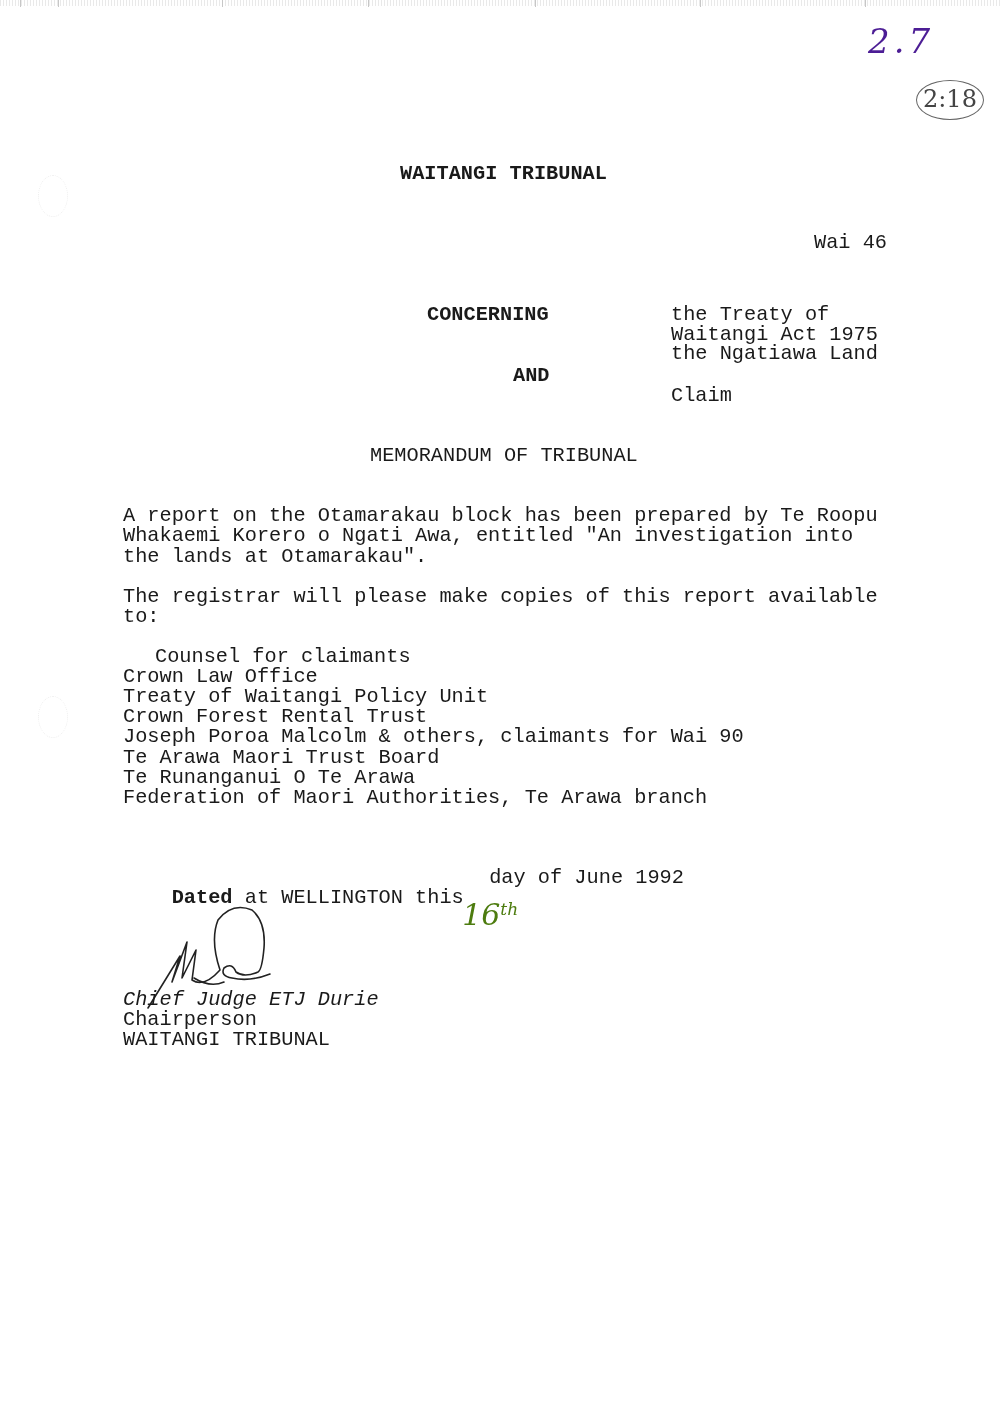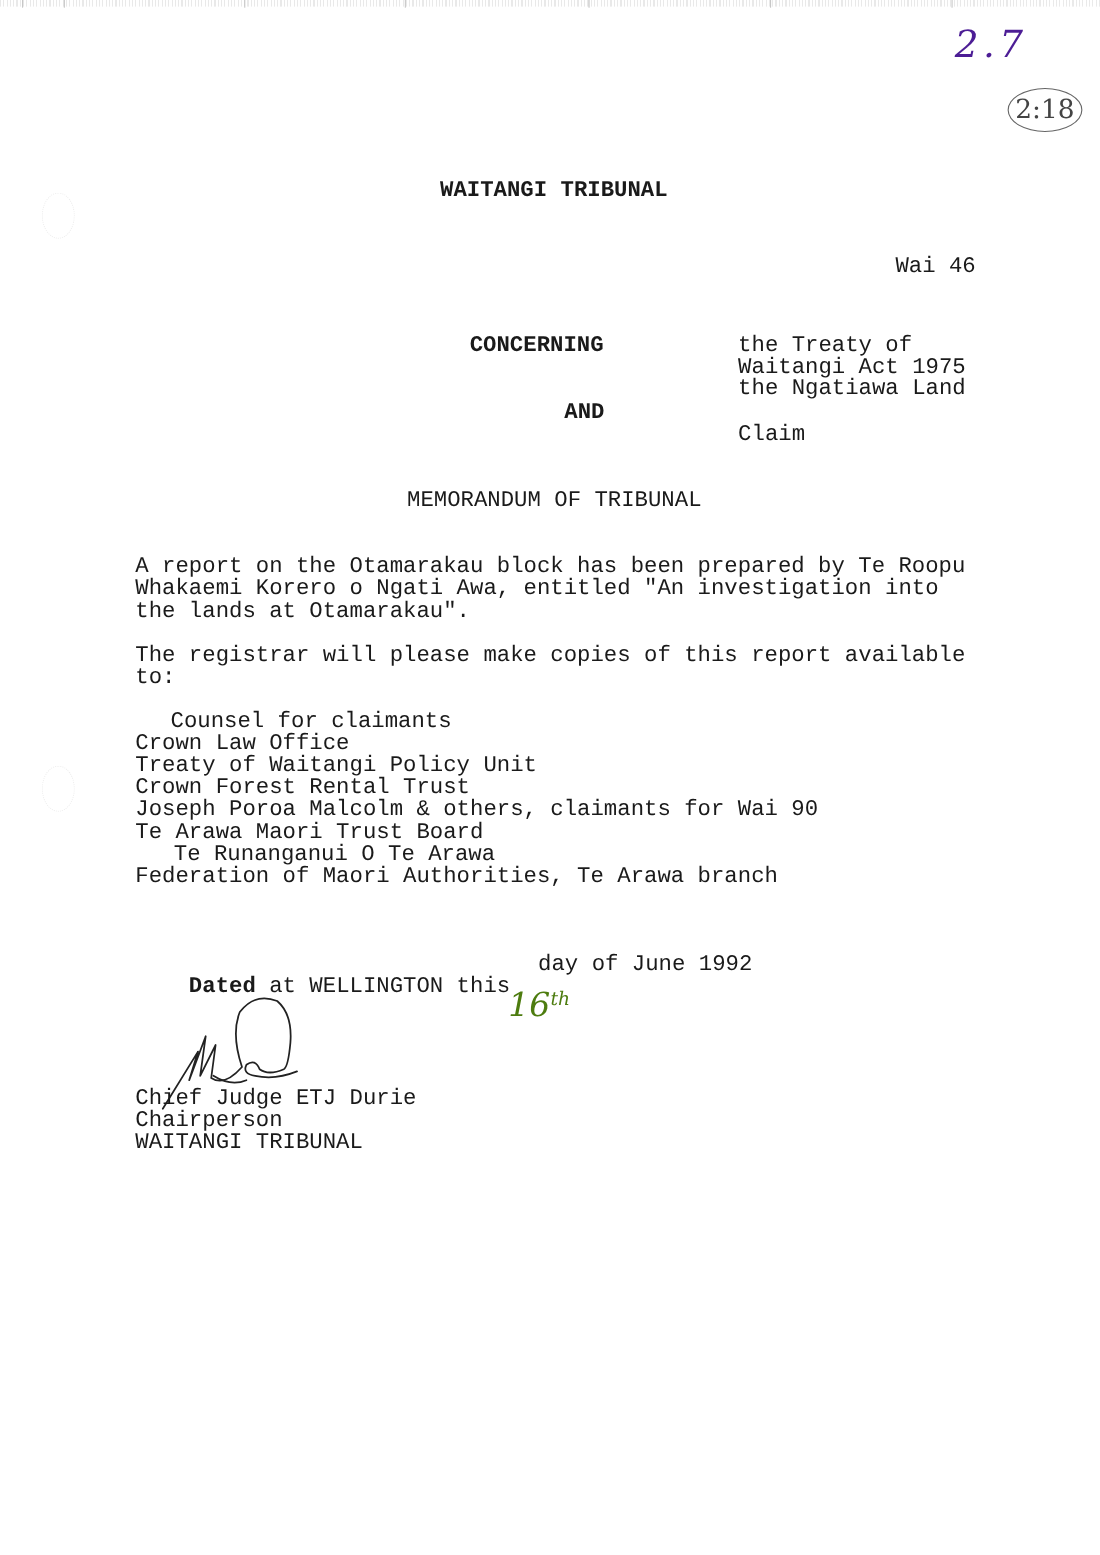--- a/index.html
+++ b/index.html
@@ -93,36 +93,36 @@
     <div class="abs" style="left:123px; top:607px;">to:</div>
   </div>
 
   <div>
     <div class="abs" style="left:123px; top:647px;margin-left:32px;">Counsel for claimants</div>
     <div class="abs" style="left:123px; top:667px;">Crown Law Office</div>
     <div class="abs" style="left:123px; top:687px;">Treaty of Waitangi Policy Unit</div>
     <div class="abs" style="left:123px; top:707px;">Crown Forest Rental Trust</div>
     <div class="abs" style="left:123px; top:727px;">Joseph Poroa Malcolm &amp; others, claimants for Wai 90</div>
     <div class="abs" style="left:123px; top:748px;">Te Arawa Maori Trust Board</div>
-    <div class="abs" style="left:123px; top:768px;margin-left:35px;">Te Runanganui O Te Arawa</div>
+    <div class="abs" style="left:123px; top:768px;">Te Runanganui O Te Arawa</div>
     <div class="abs" style="left:123px; top:788px;">Federation of Maori Authorities, Te Arawa branch</div>
   </div>
 
   <div class="abs" style="left:123px; top:868px;">
     <span class="b">Dated</span><span> at WELLINGTON this </span>
   </div>
   <div class="abs hand" style="left:424px; top:858px; font-size:30px; line-height:34px; color:#4d7c0f;">
     <span>16</span><sup style="font-size:17px; vertical-align:10px;">th</sup>
   </div>
   <div class="abs" style="left:477px; top:868px;"> day of June 1992</div>
 
   <svg style="position:absolute; left:140px; top:900px;" width="140" height="110" viewBox="0 0 140 110">
     <g fill="none" stroke="#222" stroke-width="1.6" stroke-linecap="round" stroke-linejoin="round">
       <path d="M8 108 L40 56 L32 82 L47 42 L42 78 L56 50 L52 80 Q64 88 80 70 Q70 40 78 20 Q92 2 112 10 Q126 22 124 48 Q122 70 118 72 Q104 78 96 72 Q92 62 84 68 Q80 76 92 78 Q110 82 130 74"></path>
       <path d="M54 78 Q70 88 84 82"></path>
     </g>
   </svg>
 
-  <div class="abs" style="left:123px; top:990px;">Chief Judge ETJ Durie</div>
+  <div class="abs" style="left:123px; top:990px;font-style:italic;">Chief Judge ETJ Durie</div>
   <div class="abs" style="left:123px; top:1010px;">Chairperson</div>
   <div class="abs u" style="left:123px; top:1030px;">WAITANGI TRIBUNAL</div>
 
 </div>
 
 </body></html>

